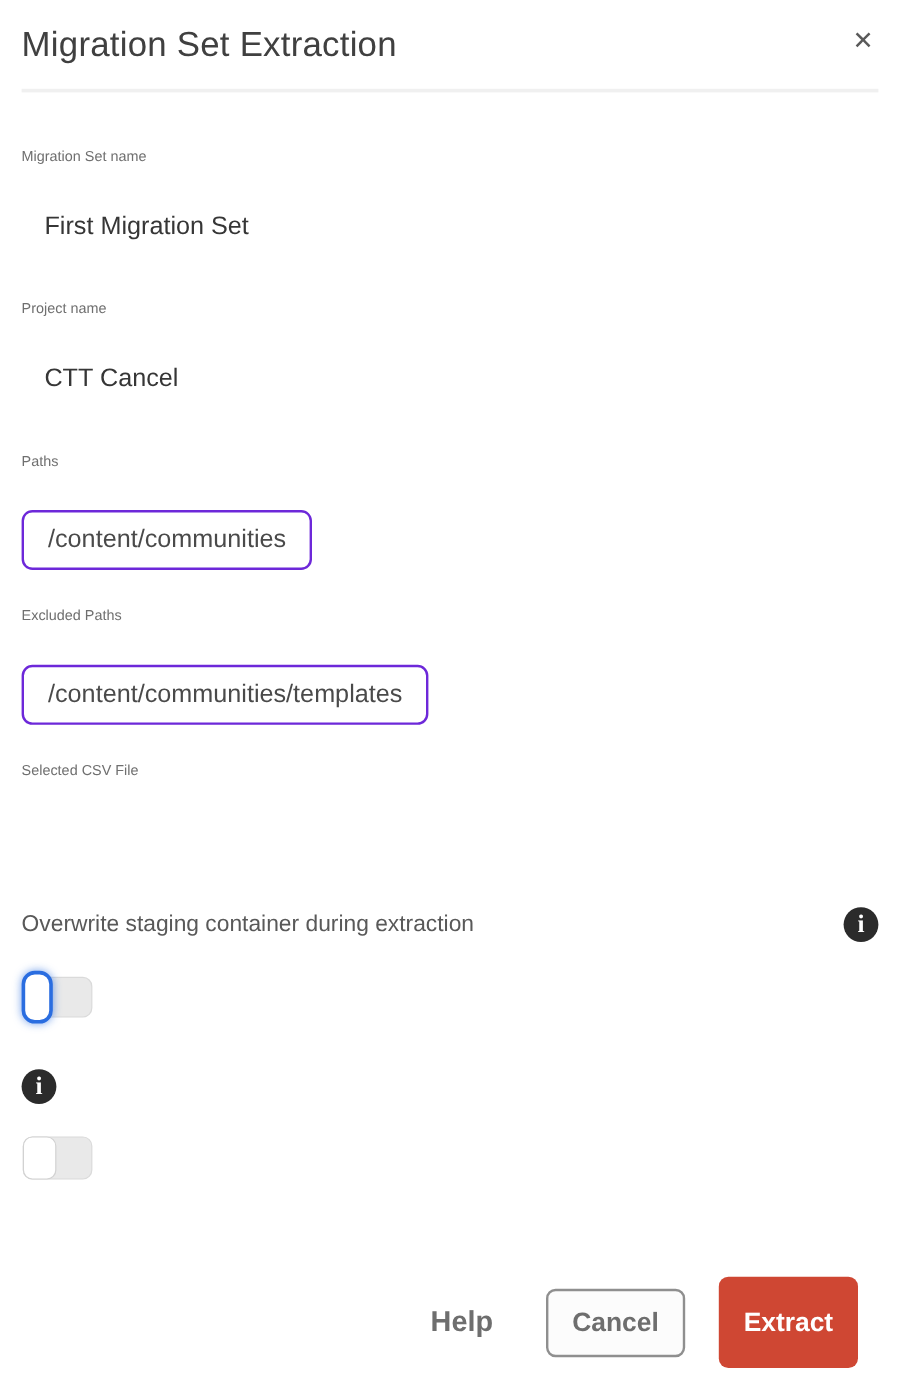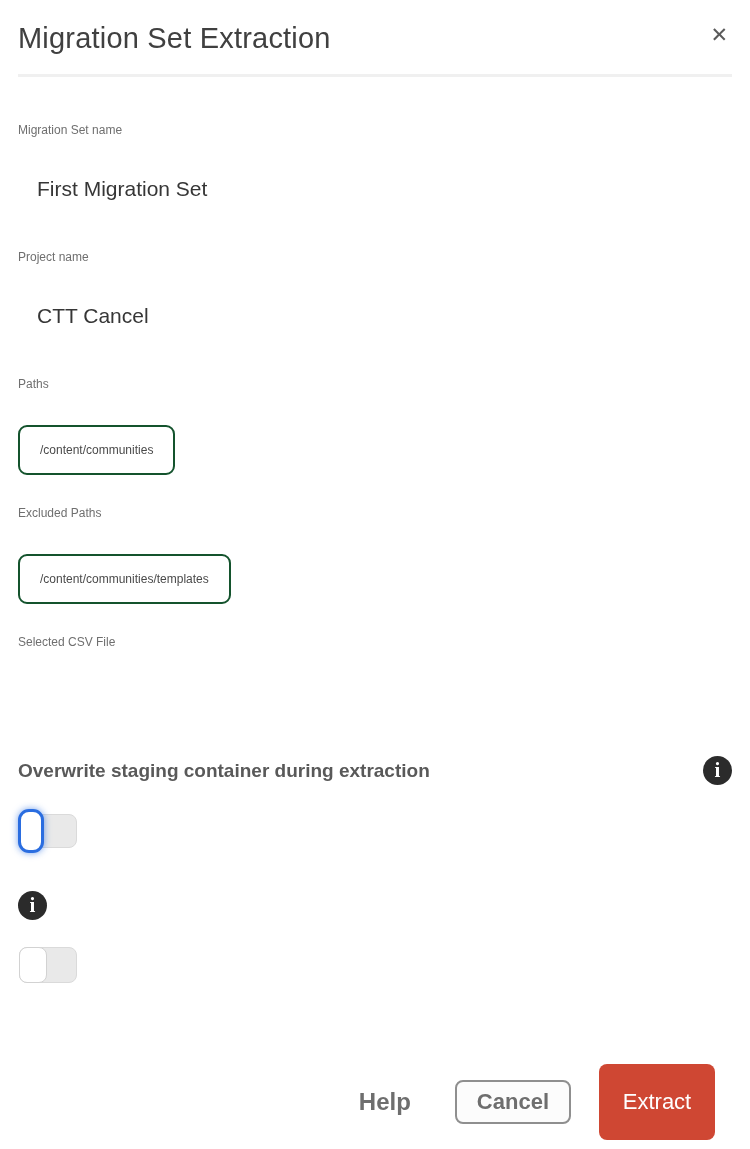--- a/index.html
+++ b/index.html
@@ -17,28 +17,28 @@
   .dlg-body { padding: 0 18px; }
   .field-label { font-size: 12px; line-height: 22px; color: #6f6f6f; }
   .field-value { font-size: 21px; line-height: 24px; color: #363636; margin-left: 19px; }
 
   .mt-label-first { margin-top: 42px; }
   .mt-value { margin-top: 36px; }
   .mt-label { margin-top: 45px; }
   .mt-chip { margin-top: 30px; }
   .mt-label-after-chip { margin-top: 27px; }
 
-  .chip { display: inline-block; border: 2px solid #14532d; border-radius: 9px;
-          padding: 11px 20px; font-size: 12px; line-height: 24px; color: #4a4a4a; background: #fff; }
+  .chip { display: inline-block; border: 2px solid #6d28d9; border-radius: 9px;
+          padding: 11px 20px; font-size: 21px; line-height: 24px; color: #4a4a4a; background: #fff; }
 
   
   .toggle-row { display: flex; align-items: center; justify-content: space-between; }
   .toggle-row.first { margin-top: 103px; }
   .toggle-row.second { margin-top: 38px; }
-  .toggle-label { font-size: 19px; line-height: 24px; color: #595959; font-weight: bold; }
+  .toggle-label { font-size: 19px; line-height: 24px; color: #595959; }
   .info-icon { width: 29px; height: 29px; border-radius: 50%; background: #2b2b2b; color: #ffffff;
                display: flex; align-items: center; justify-content: center;
                font-family: "Liberation Serif", serif; font-weight: bold; font-size: 21px;
                flex: 0 0 auto; cursor: pointer; user-select: none; }
 
   .switch { position: relative; width: 62px; height: 44px; cursor: pointer; }
   .switch.first { margin-top: 24px; }
   .switch.second { margin-top: 26px; }
   .switch .track { position: absolute; left: 1px; top: 5px; width: 58px; height: 34px;
                    background: #e9e9e9; border: 1px solid #dadada; border-radius: 8px; }
@@ -48,25 +48,25 @@
   .switch.second { height: 38px; }
   .switch.second .track { top: 1px; height: 36px; }
   .switch.second .knob { position: absolute; left: 1px; top: 1px; width: 28px; height: 36px;
                          background: #ffffff; border: 1px solid #d2d2d2; border-radius: 8px; }
 
   
   .dlg-footer { display: flex; align-items: center; justify-content: flex-end;
                 gap: 28px; margin-top: 80px; padding-right: 17px; }
   .help-btn { font-size: 24px; font-weight: bold; color: #6e6e6e; background: none; border: none;
               font-family: inherit; cursor: pointer; margin-right: 16px; }
-  .cancel-btn { min-width: 115px; height: 44px; border: 2px solid #8f8f8f; border-radius: 8px;
+  .cancel-btn { min-width: 115px; height: 57px; border: 2px solid #8f8f8f; border-radius: 8px;
                 background: #fcfcfc; color: #6e6e6e; font-size: 22px; font-weight: bold;
                 font-family: inherit; cursor: pointer; padding: 0 20px; }
   .extract-btn { min-width: 116px; height: 76px; border: none; border-radius: 8px;
-                 background: #cf4733; color: #ffffff; font-size: 22px; font-weight: normal;
+                 background: #cf4733; color: #ffffff; font-size: 22px; font-weight: bold;
                  font-family: inherit; cursor: pointer; padding: 0 18px; }
 </style>
 </head>
 <body>
 
 <div class="dlg-header">
   <h1 class="dlg-title">Migration Set Extraction</h1>
   <button class="close-btn">✕</button>
 </div>
 <hr class="divider">

